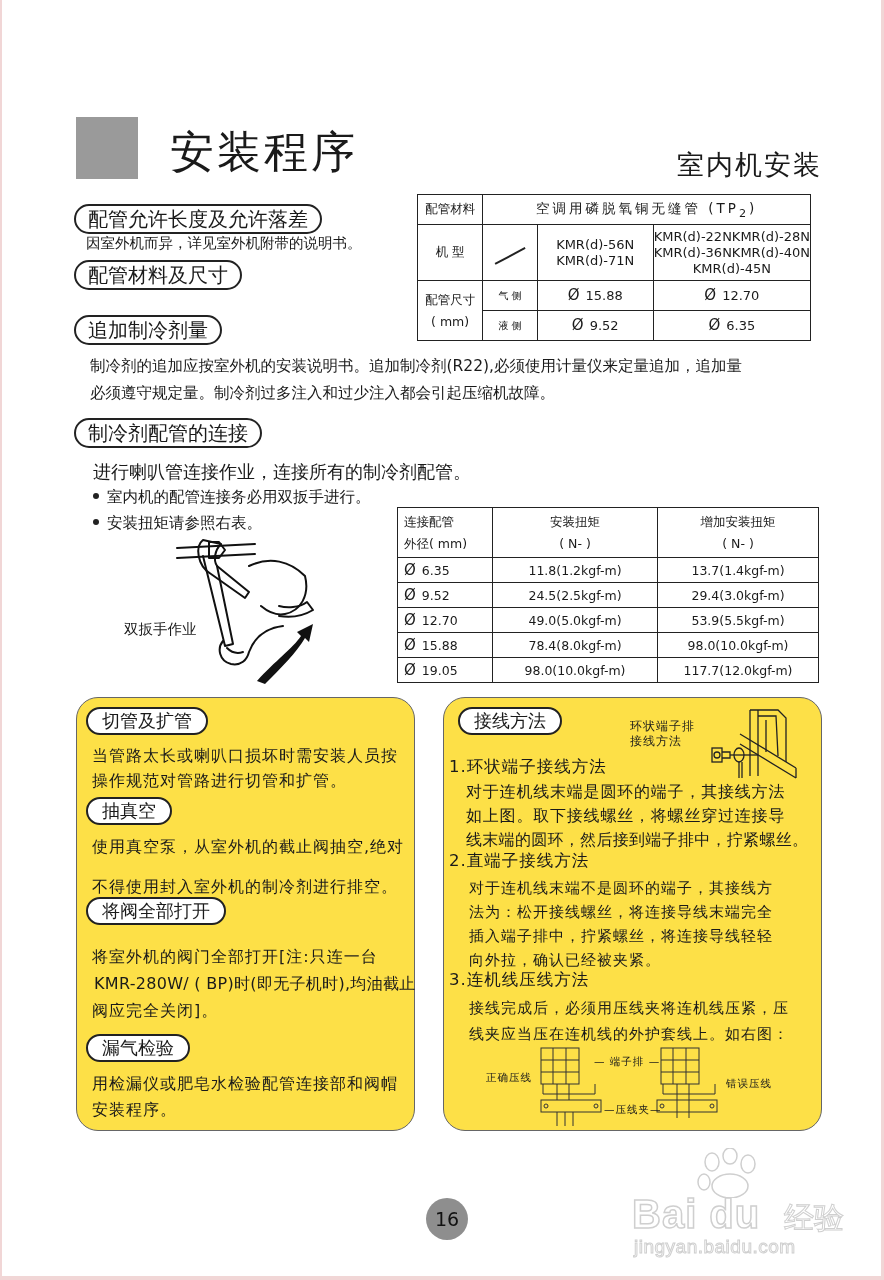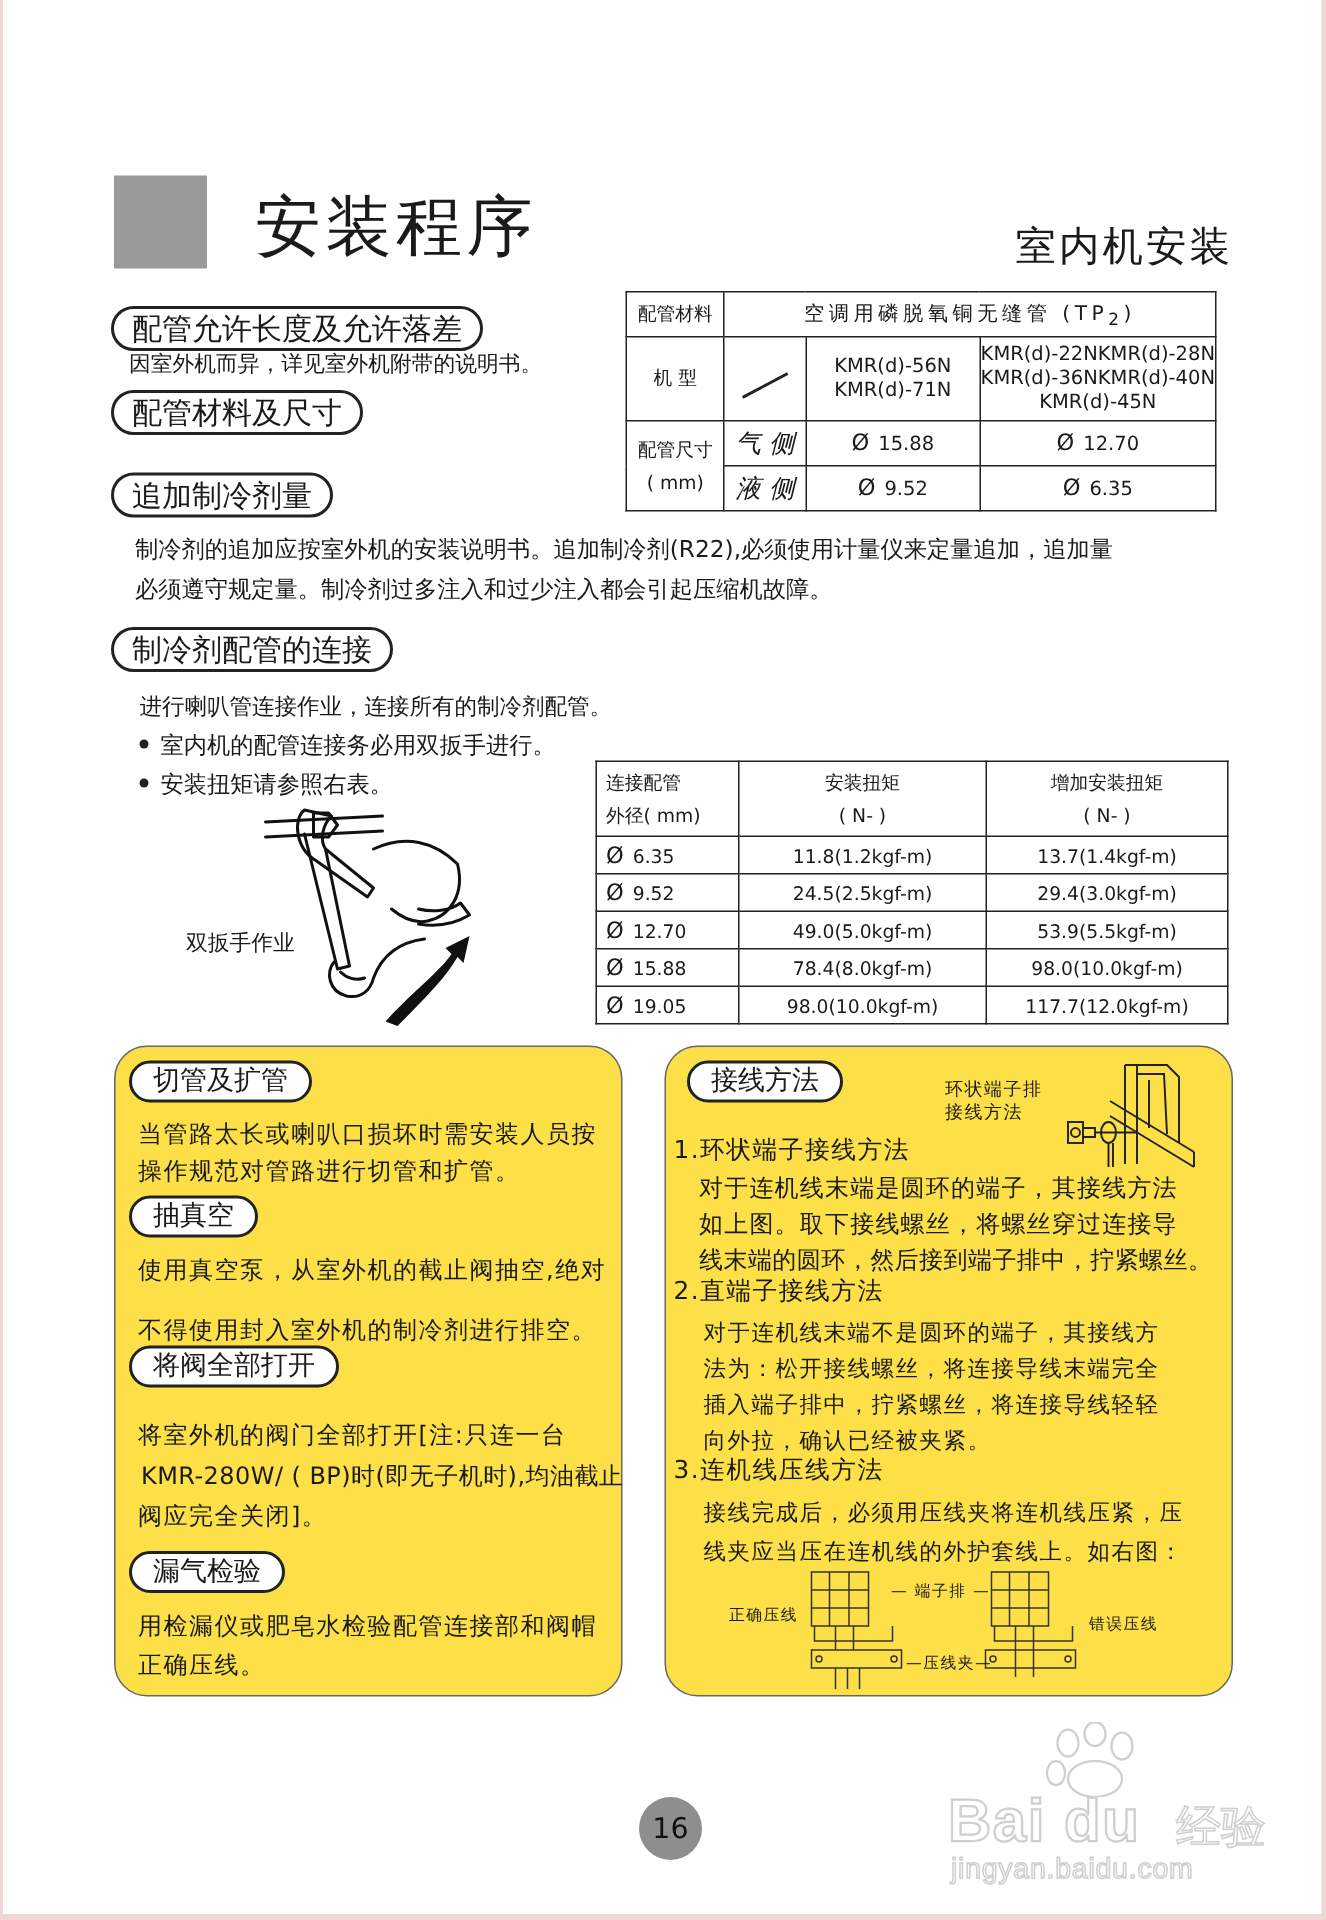--- a/index.html
+++ b/index.html
@@ -20,21 +20,21 @@
   .para { position: absolute; font-size: 15.5px; line-height: 27px; white-space: nowrap; }
   .para.box { font-size: 16px; line-height: 28px; letter-spacing: 1px; }
 
   table.grid { border-collapse: collapse; position: absolute; font-size: 13.5px; }
   table.grid td { border: 1.5px solid #222; text-align: center; vertical-align: middle; }
 
   .pipe-table { left: 417px; top: 194px; width: 394px; }
   .pipe-table td { height: 30px; }
   .pipe-table .row-model td { height: 56px; }
   .pipe-table td.c-label { width: 70px; font-size: 12.5px; }
-  .pipe-table td.c-side { width: 57px; font-size: 17px; font-style: italic; }
+  .pipe-table td.c-side { width: 57px; font-size: 10px; }
   .pipe-table td.c-a { width: 121px; font-size: 13px; line-height: 16px; }
   .pipe-table td.c-b { font-size: 13px; line-height: 16px; }
   .diag { display: inline-block; width: 34px; height: 1.5px; background: #222; transform: rotate(-28deg); }
 
   .torque-table { left: 397px; top: 507px; width: 422px; }
   .torque-table td { height: 25px; font-size: 12.5px; }
   .torque-table .head td { height: 50px; line-height: 22px; }
   .torque-table td.c1 { width: 95px; text-align: left; padding-left: 6px; }
   .torque-table td.c2 { width: 165px; }
   .torque-table .head td.c1 { padding-left: 6px; margin-left: 27px; }
@@ -109,21 +109,21 @@
     <td class="c-b"><span class="phi">Ø</span><span>6.35</span></td>
   </tr>
 </tbody>
   </table>
 
 <div class="pill" style="left:74px; top:315px;">追加制冷剂量</div>
 <div class="para" style="left:90px; top:353px;">制冷剂的追加应按室外机的安装说明书。追加制冷剂(R22),必须使用计量仪来定量追加，追加量</div>
 <div class="para" style="left:90px; top:380px;">必须遵守规定量。制冷剂过多注入和过少注入都会引起压缩机故障。</div>
 
 <div class="pill" style="left:74px; top:418px;">制冷剂配管的连接</div>
-<div class="para" style="left:93px; top:458px; font-size:15px;">进行喇叭管连接作业，连接所有的制冷剂配管。</div>
+<div class="para" style="left:93px; top:458px; font-size:18px;">进行喇叭管连接作业，连接所有的制冷剂配管。</div>
 <div class="bullet" style="left:93px; top:485px;"><span class="dot"></span><span>室内机的配管连接务必用双扳手进行。</span></div>
 <div class="bullet" style="left:93px; top:511px;"><span class="dot"></span><span>安装扭矩请参照右表。</span></div>
 
 <svg class="abs" style="left:175px; top:536px;" width="160" height="150" viewBox="0 0 160 150">
   <g fill="none" stroke="#111" stroke-width="2" stroke-linecap="round" stroke-linejoin="round">
     <line x1="2" y1="12" x2="80" y2="8"></line>
     <line x1="2" y1="22" x2="80" y2="18"></line>
     <path d="M28 4 C 20 10, 22 30, 36 38 L 70 62 L 74 56 L 42 30 C 38 24, 40 14, 46 8 Z"></path>
     <path d="M34 6 L 44 6 L 50 14 L 44 22 L 34 22 Z"></path>
     <path d="M28 20 L 50 110 L 58 108 L 42 30"></path>
@@ -189,21 +189,21 @@
   <div class="para box" style="left:15px; top:135px;">使用真空泵，从室外机的截止阀抽空,绝对</div>
   <div class="para box" style="left:15px; top:175px;">不得使用封入室外机的制冷剂进行排空。</div>
 
   <div class="pill sm" style="left:9px; top:199px;">将阀全部打开</div>
   <div class="para box" style="left:15px; top:245px;">将室外机的阀门全部打开[注:只连一台</div>
   <div class="para box" style="left:17px; top:272px; letter-spacing:0.3px;">KMR-280W/ ( BP)时(即无子机时),均油截止</div>
   <div class="para box" style="left:15px; top:299px;">阀应完全关闭]。</div>
 
   <div class="pill sm" style="left:9px; top:336px;">漏气检验</div>
   <div class="para box" style="left:15px; top:372px;">用检漏仪或肥皂水检验配管连接部和阀帽</div>
-  <div class="para box" style="left:15px; top:398px;">正确压线。</div>
+  <div class="para box" style="left:15px; top:398px;">安装程序。</div>
 </div>
 
 <div class="panel panel-right">
   <div class="pill sm" style="left:14px; top:9px;">接线方法</div>
   <div class="small-label" style="left:186px; top:21px;font-family:Liberation Serif, serif;">环状端子排</div>
   <div class="small-label" style="left:186px; top:36px;">接线方法</div>
 
   <svg class="abs" style="left:262px; top:8px;" width="100" height="76" viewBox="0 0 100 76">
     <g fill="none" stroke="#222" stroke-width="1.3">
       <path d="M44 4 L 44 70 M 52 4 L 52 70 M 44 4 L 72 4 L 80 12 L 80 56"></path>

